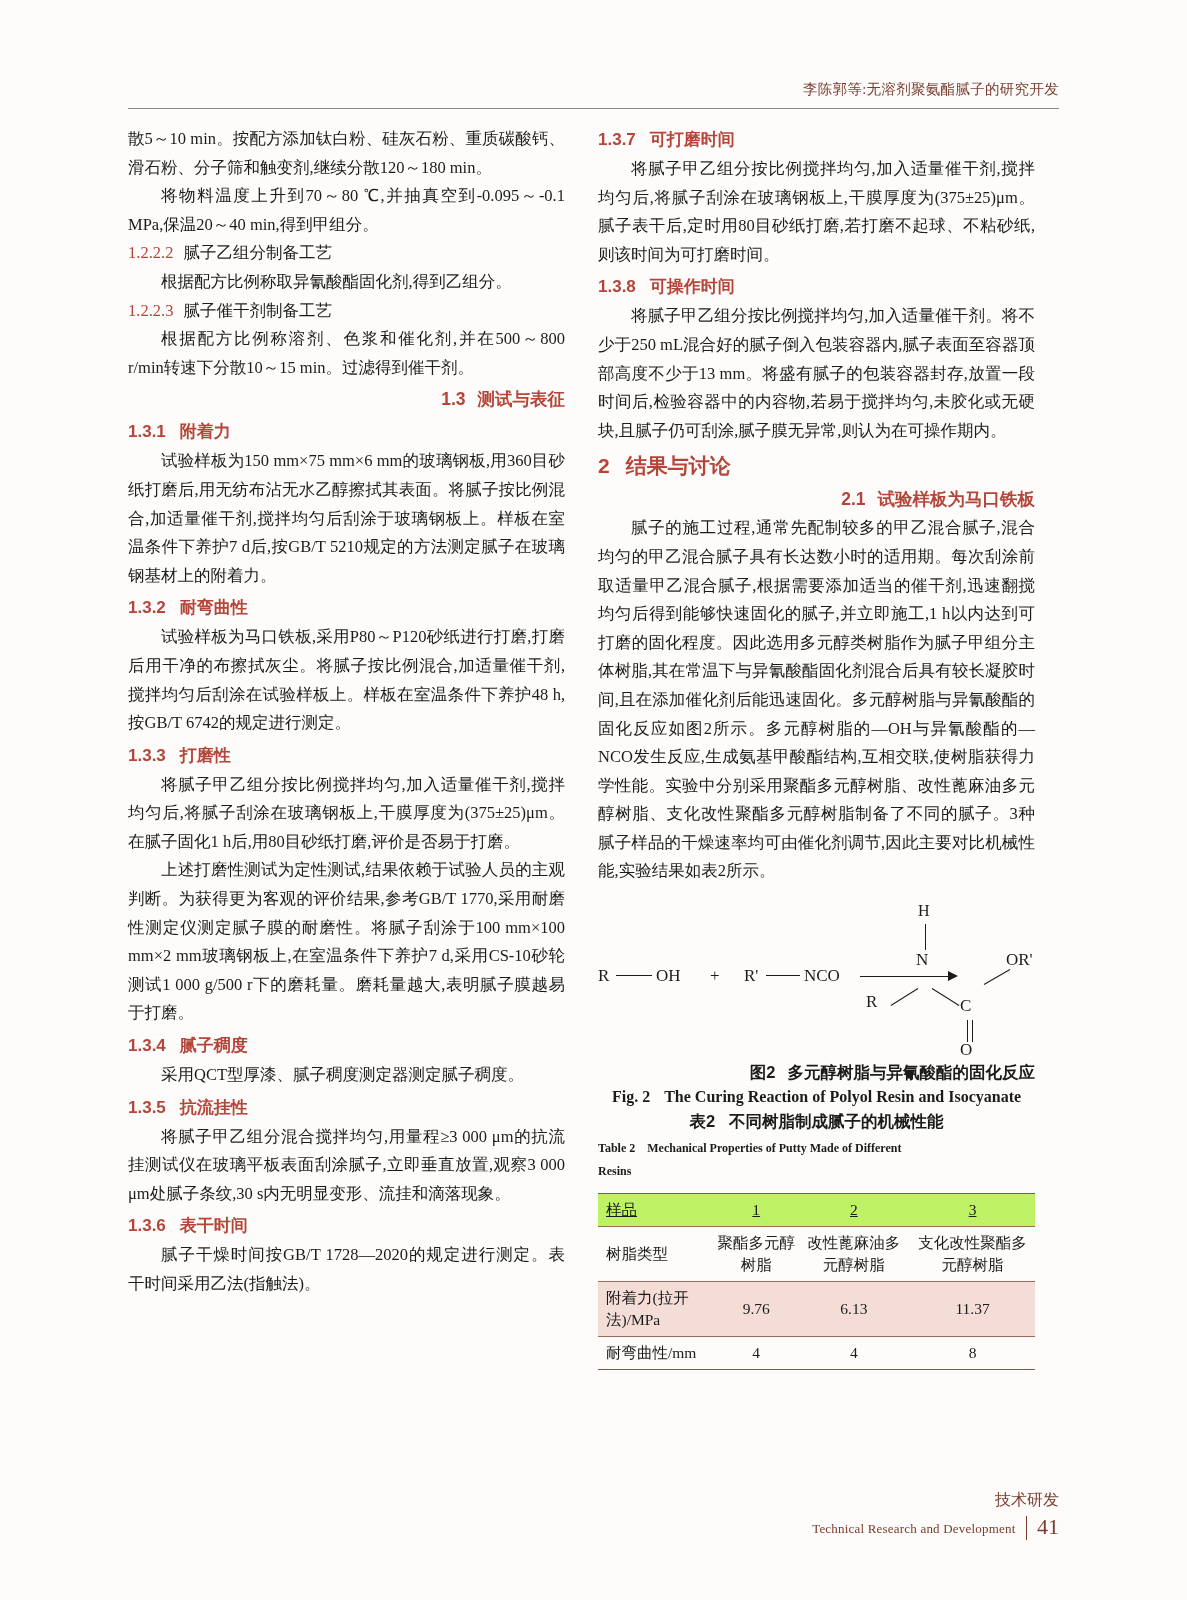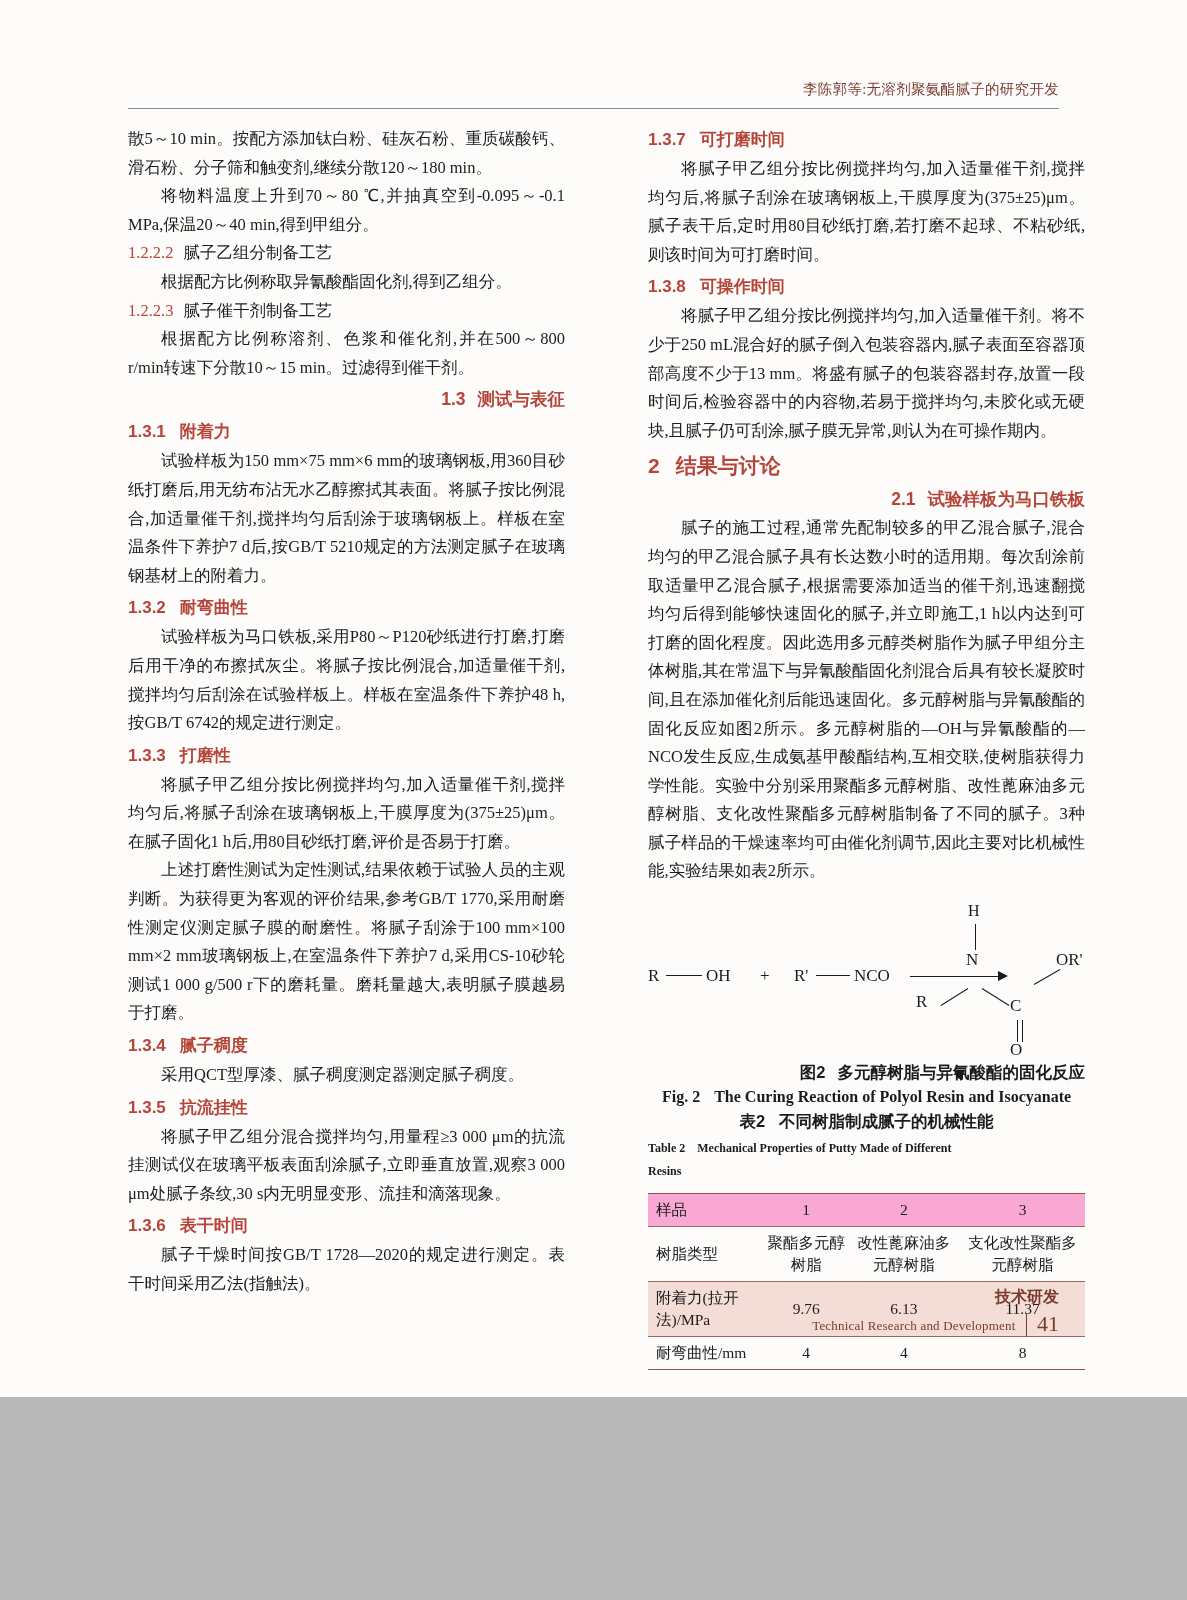--- a/index.html
+++ b/index.html
@@ -3,21 +3,21 @@
 <meta charset="utf-8">
 <style>
   html, body {
     margin: 0;
     padding: 0;
     background: #b8b8b8;
   }
   .page {
     position: relative;
     width: 1187px;
-    height: 1397px;
+    height: 1600px;
     background: #fdfcfa;
     margin: 0 auto;
     font-family: "Liberation Serif", serif;
     color: #1b1b1b;
     overflow: hidden;
   }
   .header-line {
     position: absolute;
     top: 108px;
     left: 128px;
@@ -39,21 +39,21 @@
     left: 128px;
     width: 931px;
     height: 1340px;
   }
   .col {
     position: absolute;
     top: 0;
     width: 437px;
   }
   .col-left { left: 0; }
-  .col-right { left: 520px; }
+  .col-right { left: 470px; }
 
   p.body {
     margin: 0 0 0 0;
     font-size: 16.5px;
     line-height: 28.6px;
     text-align: justify;
     text-justify: inter-ideograph;
     font-family: "Liberation Serif", serif;
   }
   p.indent { text-indent: 33px; }
@@ -167,38 +167,39 @@
     font-family: "Liberation Serif", serif;
   }
   table.data td {
     border-top: 1px solid #9c6a5a;
     border-bottom: 1px solid #9c6a5a;
     padding: 5px 2px;
     text-align: center;
     line-height: 22px;
   }
   table.data tr.head td {
-    background: #f9a8d4;
+    background: #bef264;
     border-top: 1.6px solid #8d5545;
     font-weight: normal;
+    text-decoration: underline;
   }
   table.data tr.shade td { background: #f3ddd6; }
   table.data tr.last td { border-bottom: 1.6px solid #8d5545; }
   table.data td.first { text-align: left; padding-left: 8px; }
 
   
   .footer {
     position: absolute;
     right: 128px;
     bottom: 60px;
     text-align: right;
   }
   .footer .cn {
     font-size: 16px;
-    font-weight: bold;
+    font-weight: normal;
     color: #7a3b2e;
     font-family: "Liberation Sans", sans-serif;
     margin-top: 15px;
   }
   .footer .row {
     display: flex;
     align-items: flex-end;
     justify-content: flex-end;
     margin-top: 3px;
   }

